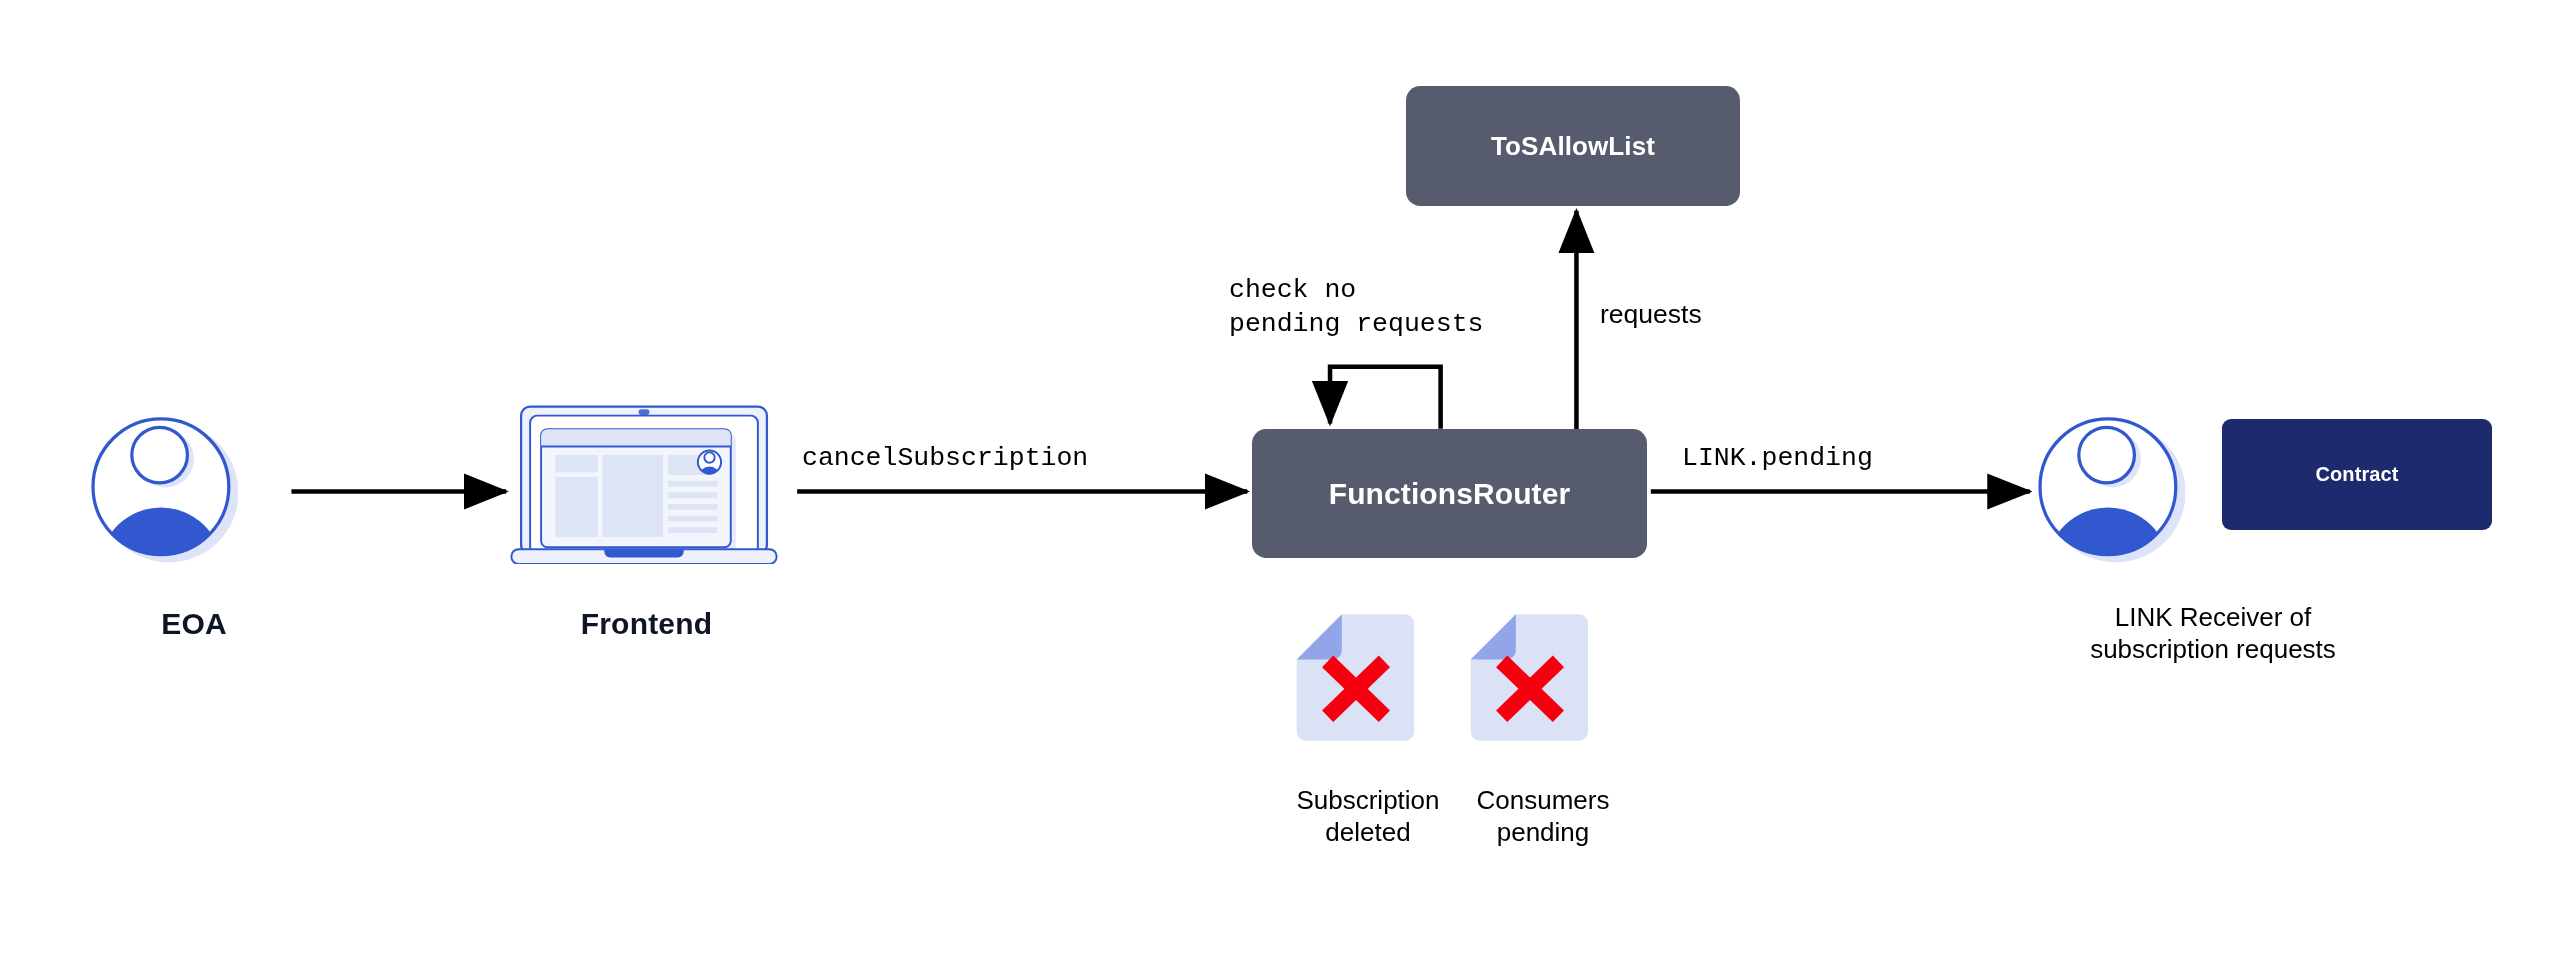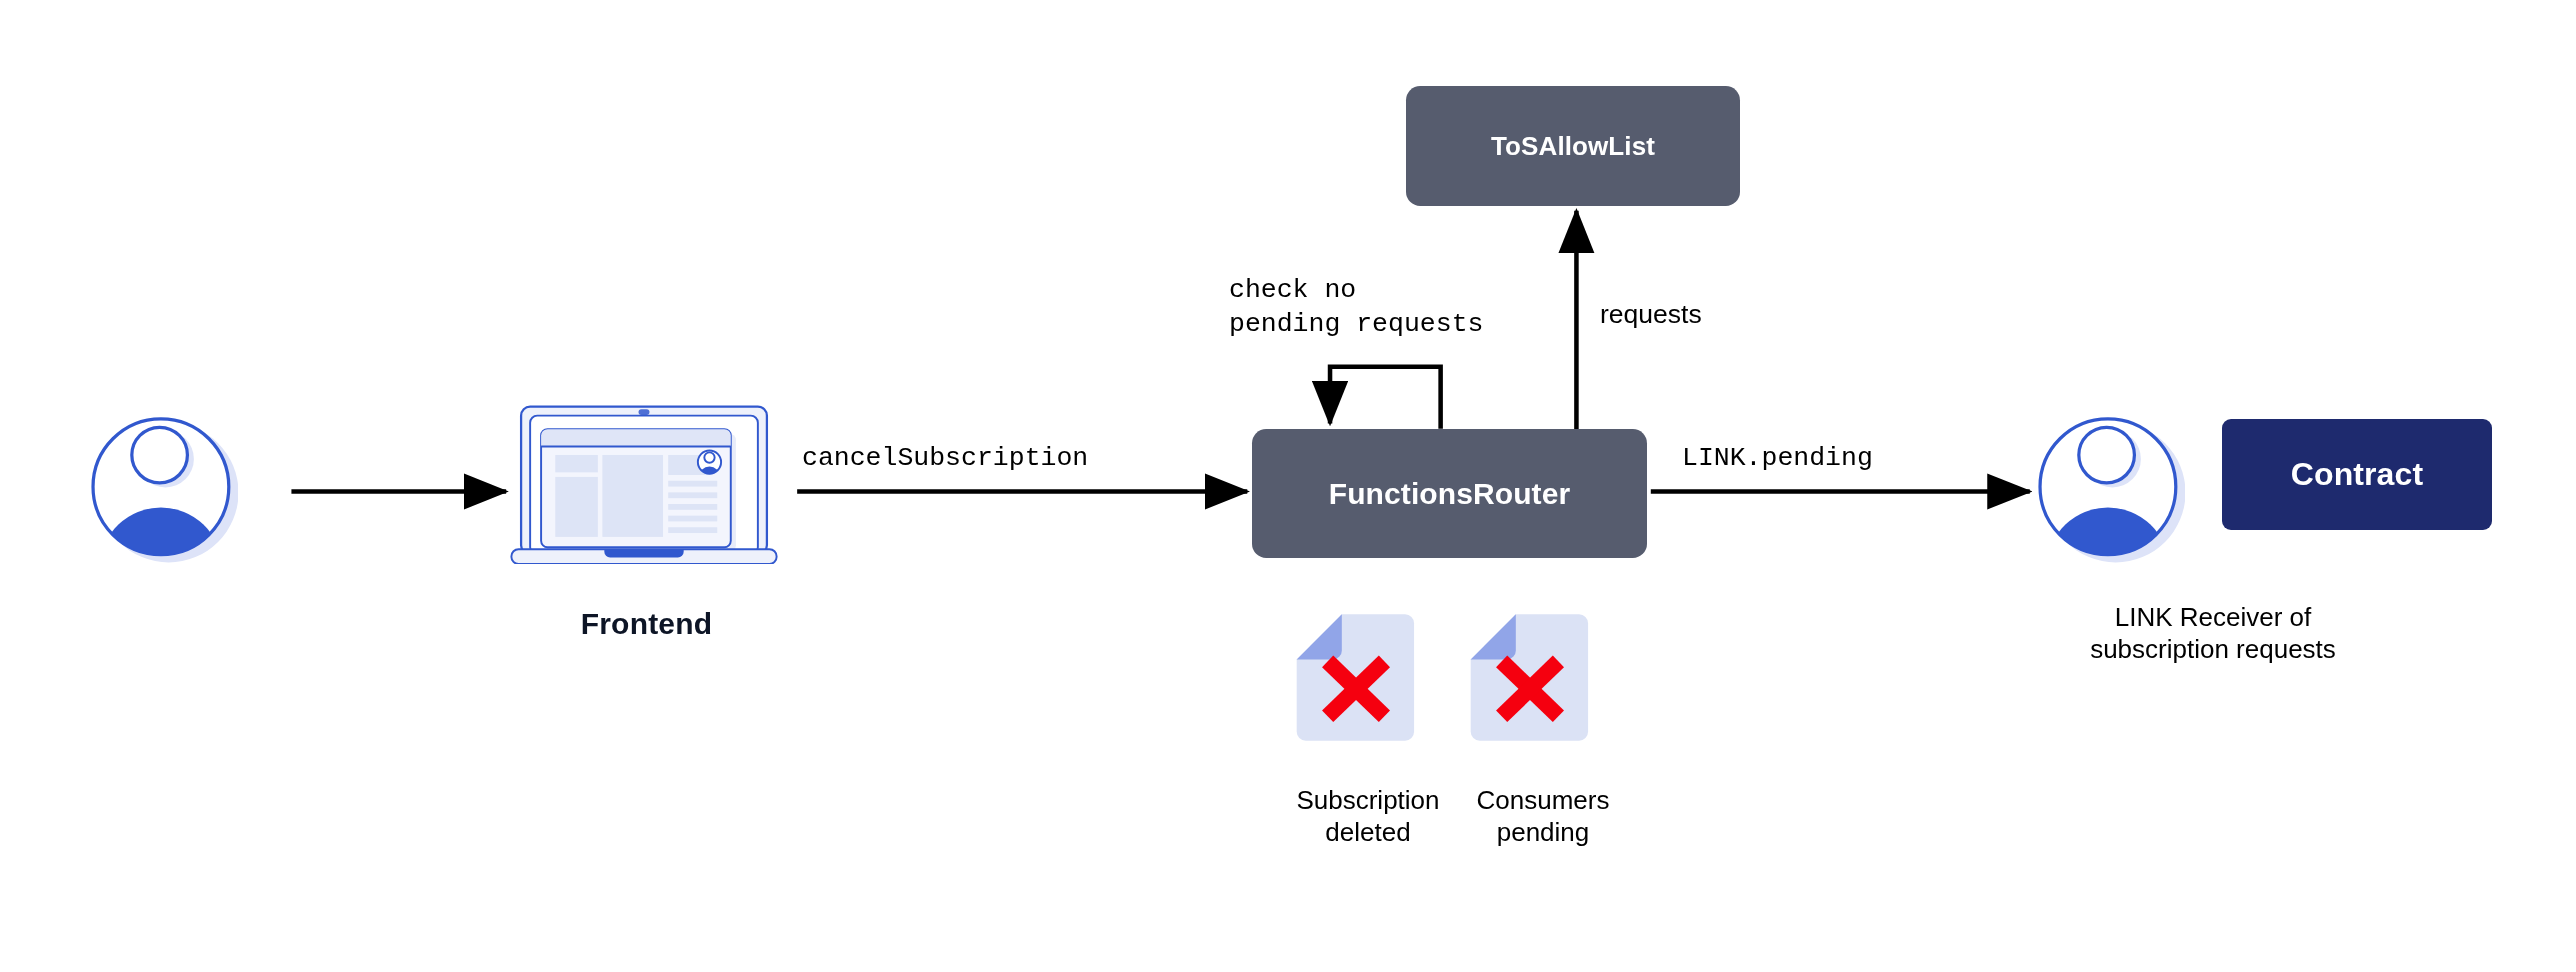--- a/index.html
+++ b/index.html
@@ -50,21 +50,21 @@
     height: 129px;
   }
   #box-router .box-label { font-size: 30px; }
   #box-contract {
     left: 2222px;
     top: 419px;
     width: 270px;
     height: 111px;
     border-radius: 9px;
   }
-  #box-contract .box-label { font-size: 32px; }
+  #box-contract .box-label { font-size: 20px; }
 
   
   .caption {
     position: absolute;
     text-align: center;
     font-family: "Liberation Sans", sans-serif;
     color: #0d1526;
     white-space: pre-line;
   }
   .caption-bold {
@@ -271,20 +271,21 @@
       <path d="M74 2 H172 a14 14 0 0 1 14 14 V184 a14 14 0 0 1 -14 14 H18
                a14 14 0 0 1 -14 -14 V72 Z" fill="#dbe2f5"></path>
       <path d="M74 2 L4 72 H60 a14 14 0 0 0 14 -14 Z" fill="#91a5e8"></path>
       <g stroke="#f5000f" stroke-width="25" stroke-linecap="butt">
         <line x1="52" y1="75" x2="140" y2="160"></line>
         <line x1="140" y1="75" x2="52" y2="160"></line>
       </g>
     </svg>
   </div>
 
+  <div class="caption caption-bold" id="cap-eoa">EOA</div>
 
   <div class="caption caption-bold" id="cap-frontend">Frontend</div>
 
   <div class="caption caption-plain" id="cap-link">LINK Receiver of
 subscription requests</div>
 
   <div class="caption caption-plain" id="cap-sub">Subscription
 deleted</div>
 
   <div class="caption caption-plain" id="cap-cons">Consumers

